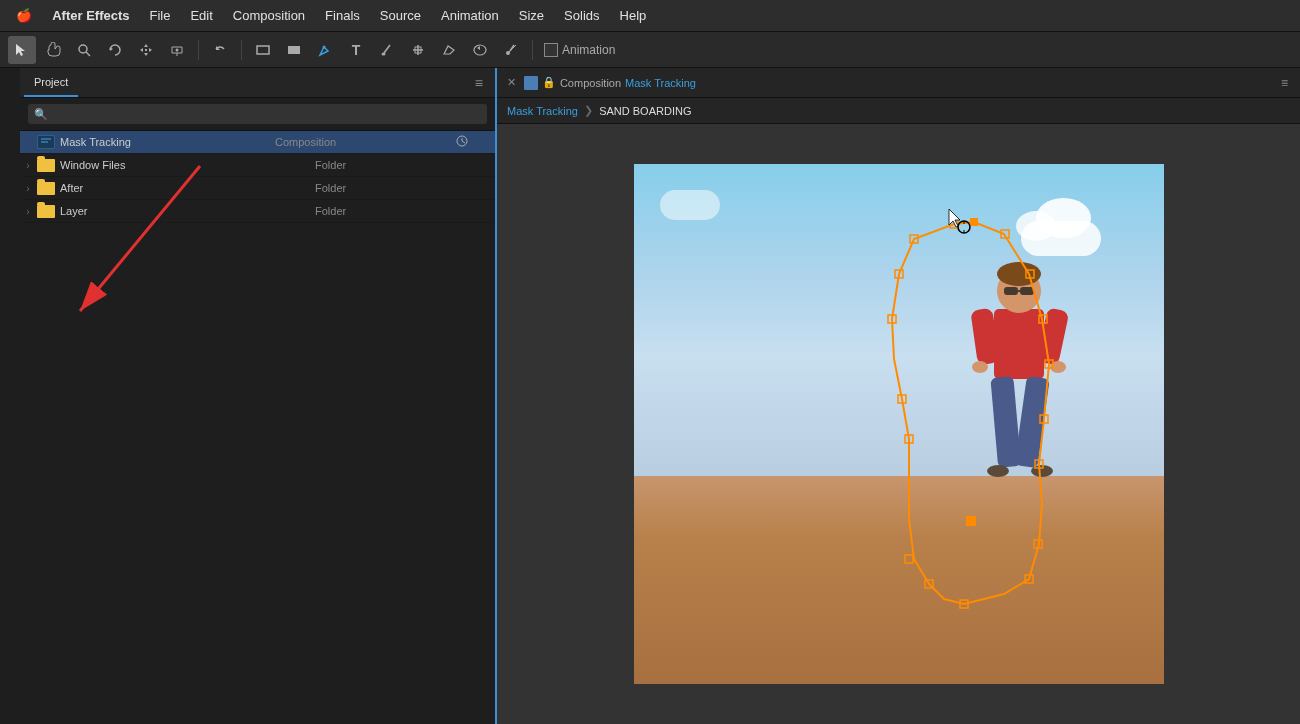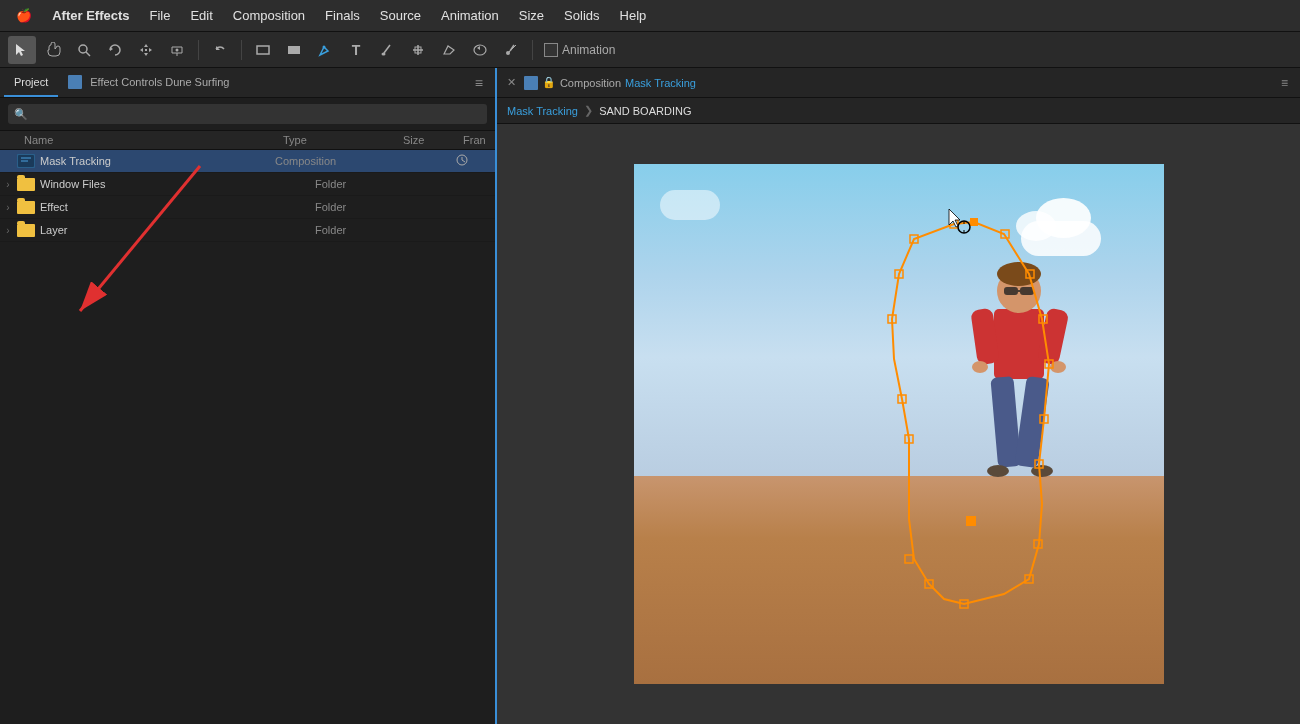--- a/index.html
+++ b/index.html
@@ -430,47 +430,36 @@
   </div>
   <div class="tool-separator"></div>
   <div style="display:flex;align-items:center;gap:4px;margin-left:4px;">
     <div class="roto-checkbox"></div>
     <span style="font-size:12px;color:#aaa;">Animation</span>
   </div>
 </div>
 
 <div id="main">
 
-  <div id="left-panel" style="position:relative;">
+  <div id="left-panel" style="position:relative;padding-left:20px;">
 
     <div class="panel-tabs">
       <div class="panel-tab active">
         <span>Project</span>
-      </div>
-      <div class="panel-tab" style="gap:4px;">
-        <span class="sq-icon sq-blue"></span>
-        <span>Effect Controls Dune Surfing</span>
       </div>
       <div class="panel-menu-btn">≡</div>
     </div>
 
     <div class="project-search">
       <div class="search-wrapper">
         <span class="search-icon-inner">🔍</span>
         <input class="search-input" type="text" placeholder="" style="">
       </div>
     </div>
 
-    <div class="table-header">
-      <div style="width:16px;"></div>
-      <div class="th th-name">Name</div>
-      <div class="th th-type">Type</div>
-      <div class="th th-size">Size</div>
-      <div class="th th-fran">Fran</div>
-    </div>
 
     <div class="project-items">
 
       <div class="project-item selected">
         <div class="item-expand"></div>
         <div class="item-icon">
           <svg width="18" height="14" viewBox="0 0 18 14">
             <rect x="0" y="0" width="18" height="14" fill="#2a5f8a" rx="1"></rect>
             <rect x="1" y="1" width="16" height="12" fill="#1a3a5a" rx="1"></rect>
             <line x1="4" y1="4" x2="14" y2="4" stroke="#4a9fdd" stroke-width="1"></line>
@@ -497,21 +486,21 @@
         <div class="item-name">Window Files</div>
         <div class="item-type">Folder</div>
         <div class="item-size"></div>
       </div>
 
       <div class="project-item">
         <div class="item-expand">›</div>
         <div class="item-icon">
           <div class="folder-icon"></div>
         </div>
-        <div class="item-name">Effect</div>
+        <div class="item-name">After</div>
         <div class="item-type">Folder</div>
         <div class="item-size"></div>
       </div>
 
       <div class="project-item">
         <div class="item-expand">›</div>
         <div class="item-icon">
           <div class="folder-icon"></div>
         </div>
         <div class="item-name">Layer</div>

